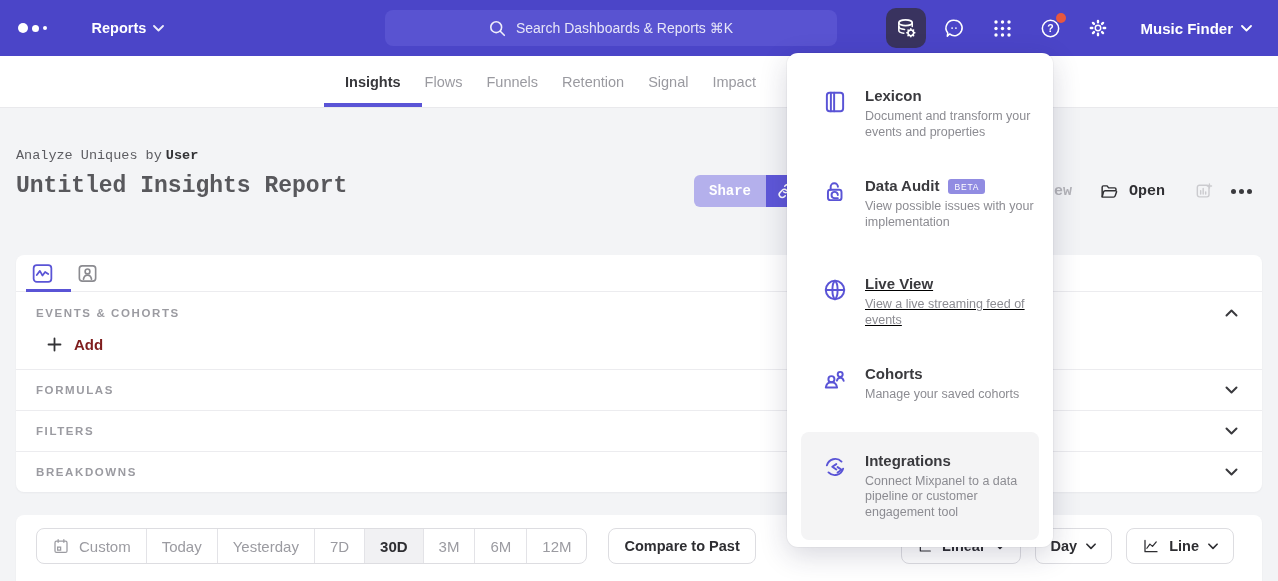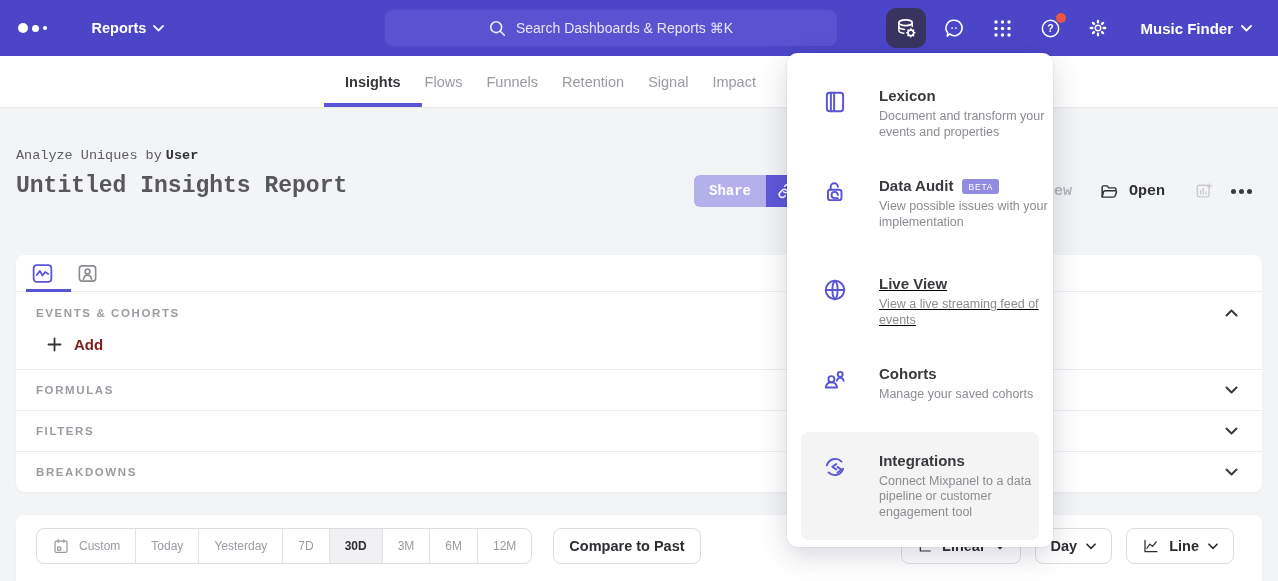--- a/index.html
+++ b/index.html
@@ -63,34 +63,34 @@
     font-size:15px; font-weight:600; cursor:pointer; }
   .sec-collapsed { height:41px; display:flex; align-items:center; justify-content:space-between;
     padding:0 24px 0 20px; border-top:1px solid #ececef; cursor:pointer; }
   .chev { color:#3a3a3e; display:flex; cursor:pointer; }
 
   
   .toolbar-card { position:absolute; left:16px; right:16px; top:515px; height:90px; background:#fff;
     border-radius:8px; box-shadow:0 1px 2px rgba(30,30,50,.05); display:flex; align-items:flex-start;
     padding:13px 14px 0 20px; }
   .seg { display:flex; border:1px solid #dddde1; border-radius:8px; overflow:hidden; height:36px; }
-  .seg-cell { display:flex; align-items:center; gap:9px; padding:0 15px; font-size:12px; color:#9b9ba1;
+  .seg-cell { display:flex; align-items:center; gap:9px; padding:0 15px; font-size:15px; color:#9b9ba1;
     border-left:1px solid #e3e3e7; cursor:pointer; white-space:nowrap; }
   .seg-cell:first-child { border-left:none; }
   .seg-cell.active { background:#f1f1f3; color:#2e2e32; font-weight:700; }
   .btn-outline { display:flex; align-items:center; gap:9px; height:36px; padding:0 15px;
     border:1px solid #dddde1; border-radius:8px; background:#fff; color:#2e2e32; font-size:14.5px;
     font-weight:600; cursor:pointer; font-family:inherit; white-space:nowrap; }
   .compare { margin-left:21px; }
   .toolbar-right { margin-left:auto; display:flex; gap:14px; margin-right:14px; }
 
   
   .apps-panel { position:absolute; left:787px; top:53px; width:266px; height:494px; background:#fff;
     border-radius:11px; box-shadow:0 8px 28px rgba(35,35,70,.18), 0 0 0 1px rgba(0,0,0,.03); z-index:50; }
-  .menu-item { display:flex; gap:31px; padding-left:35px; cursor:pointer; }
+  .menu-item { display:flex; gap:17px; padding-left:35px; cursor:pointer; }
   .menu-item .mi-icon { color:#5a54d6; flex:none; margin-top:2px; }
   .mi-title-row { display:flex; align-items:center; gap:9px; }
   .mi-title { font-size:15px; font-weight:700; color:#3a3a3e; line-height:18px; }
   .mi-badge { background:#918ce2; color:#fff; font-size:8.5px; font-weight:400; letter-spacing:.8px;
     padding:3px 6px 2px; border-radius:3px; }
   .mi-desc { font-size:12.5px; color:#8c8c92; line-height:15.5px; margin-top:4px; width:178px; }
   .mi-lexicon { margin-top:34px; }
   .mi-audit { margin-top:37px; }
   .mi-live { margin-top:45px;text-decoration:underline; }
   .mi-cohorts { margin-top:37px; }

